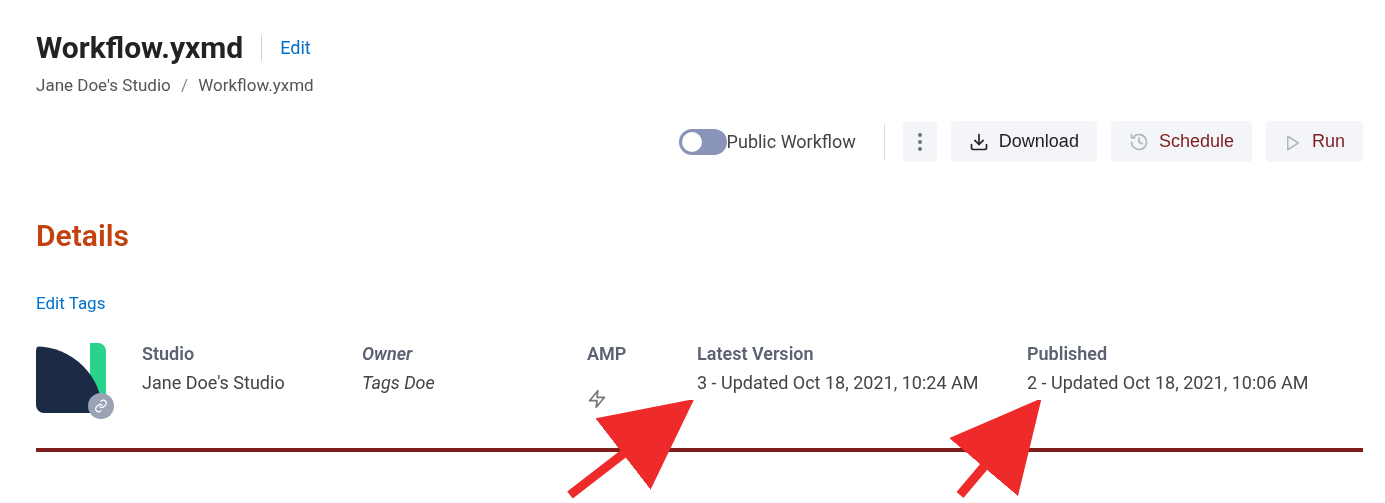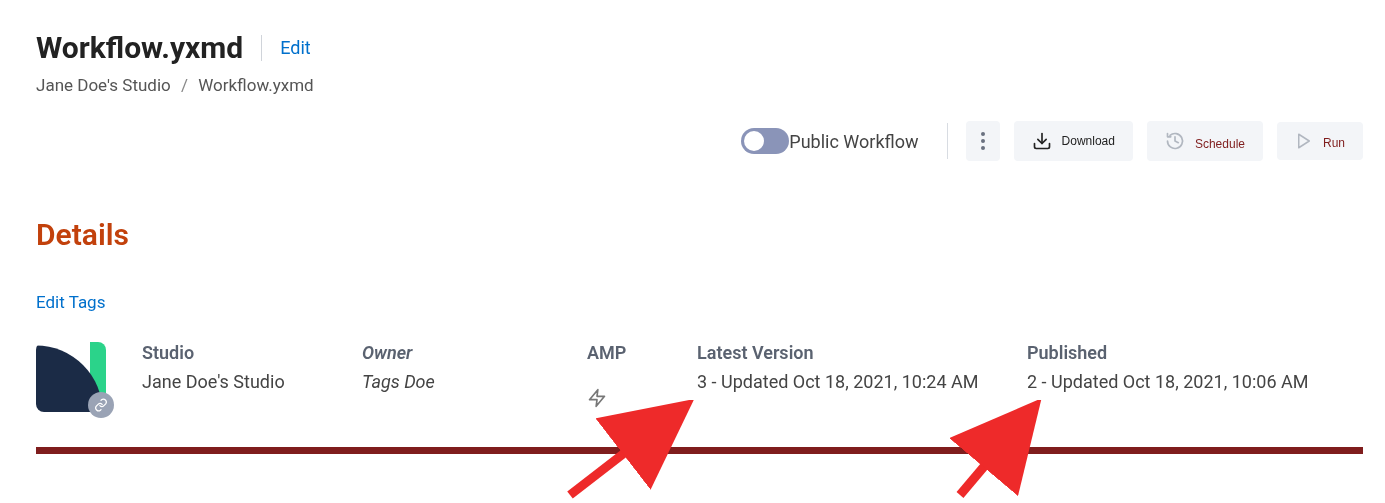--- a/index.html
+++ b/index.html
@@ -76,21 +76,21 @@
     background: #d8dce2;
     margin: 0 4px;
   }
   .btn {
     display: inline-flex;
     align-items: center;
     gap: 10px;
     padding: 10px 18px;
     border-radius: 4px;
     background: #f3f5f8;
-    font-size: 12px;
+    font-size: 18px;
     color: #222;
     cursor: pointer;
     border: none;
   }
   .btn.icon-only { padding: 10px 14px; }
   .btn.disabled {
     color: #7f1d1d;
     cursor: default;
     align-items: flex-end;
   }
@@ -109,21 +109,21 @@
     display: inline-block;
     cursor: pointer;
   }
 
   .details-row {
     display: flex;
     align-items: flex-start;
     gap: 0;
     margin-top: 30px;
     padding-bottom: 34px;
-    border-bottom: 7px solid #7f1d1d;
+    border-bottom: 4px solid #7f1d1d;
   }
   .thumb-wrap {
     position: relative;
     width: 70px;
     height: 70px;
     margin-right: 36px;
     flex: 0 0 auto;
   }
   .thumb {
     width: 70px;

